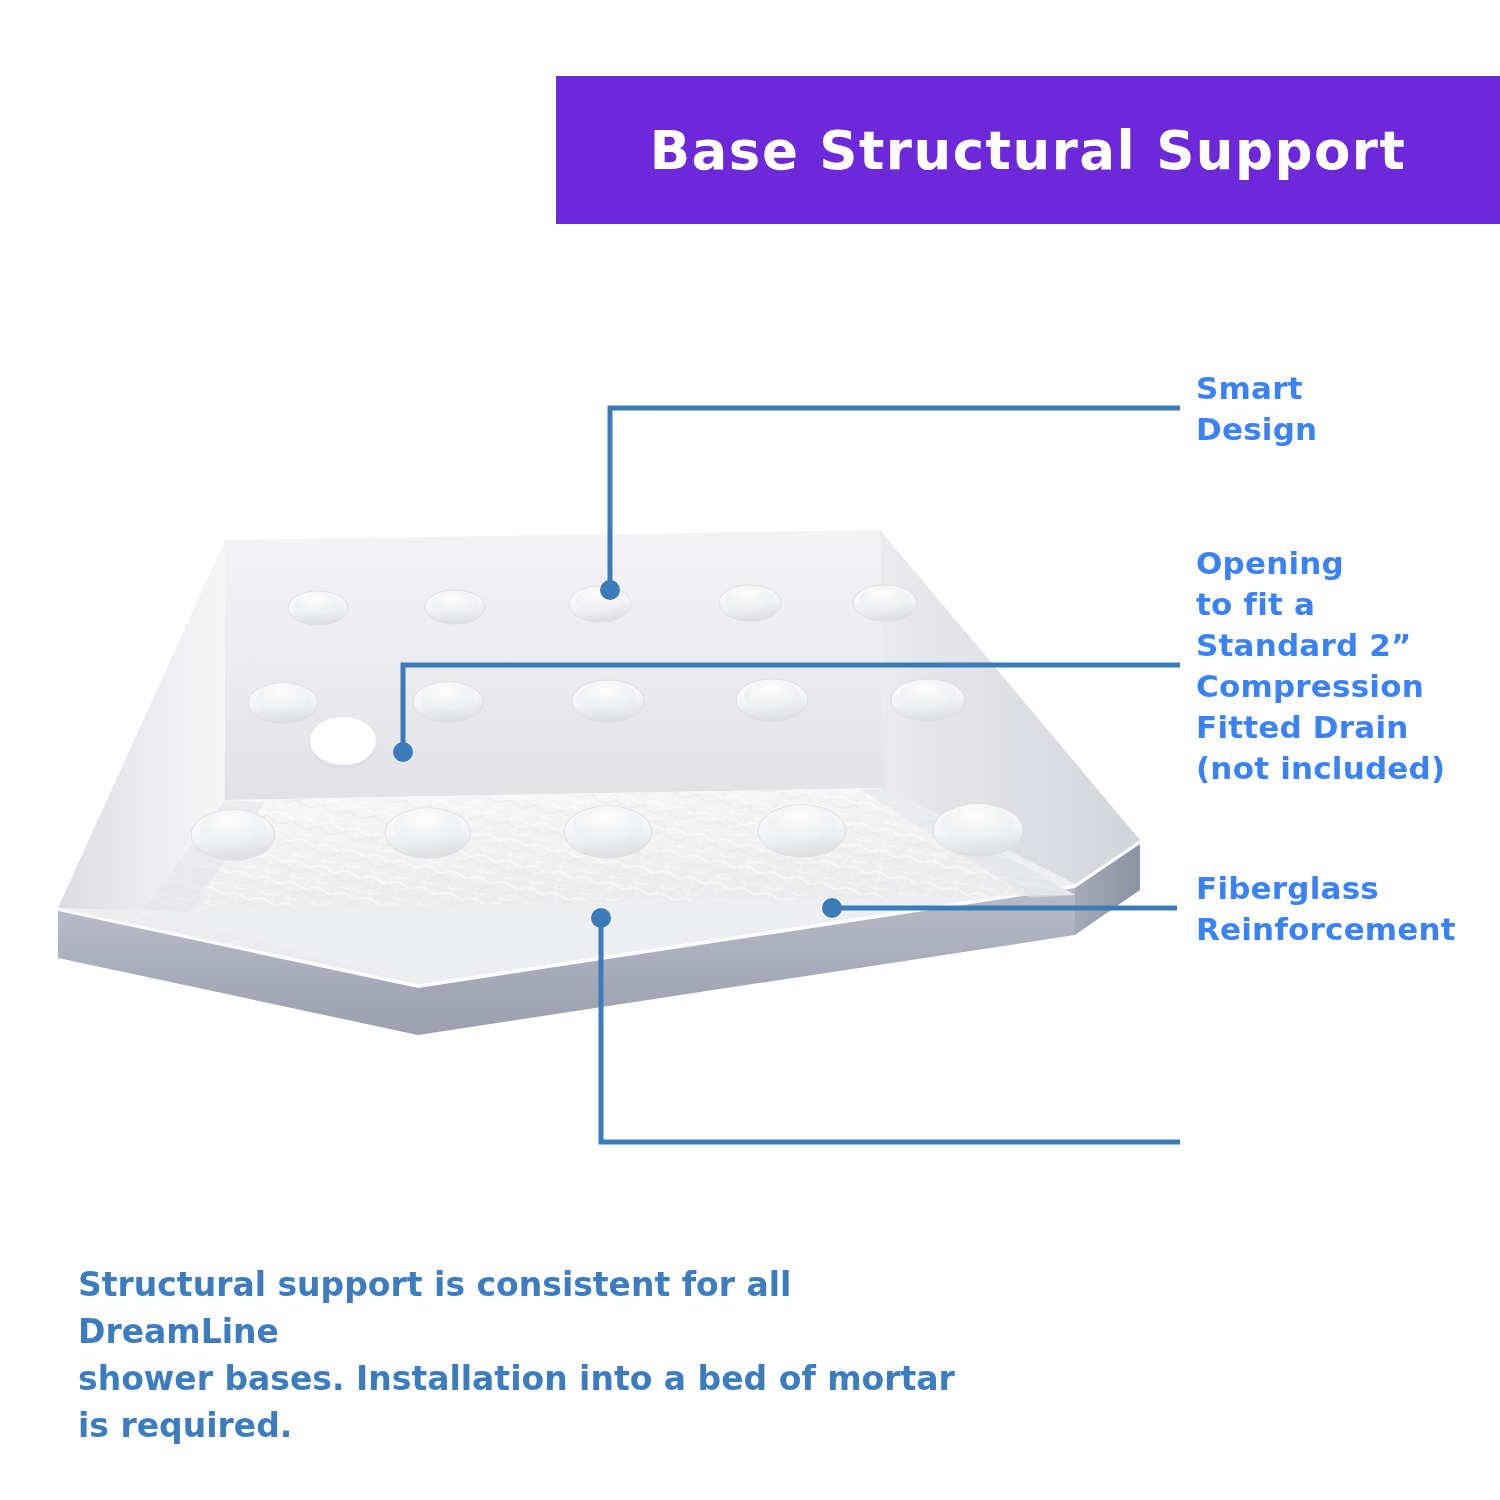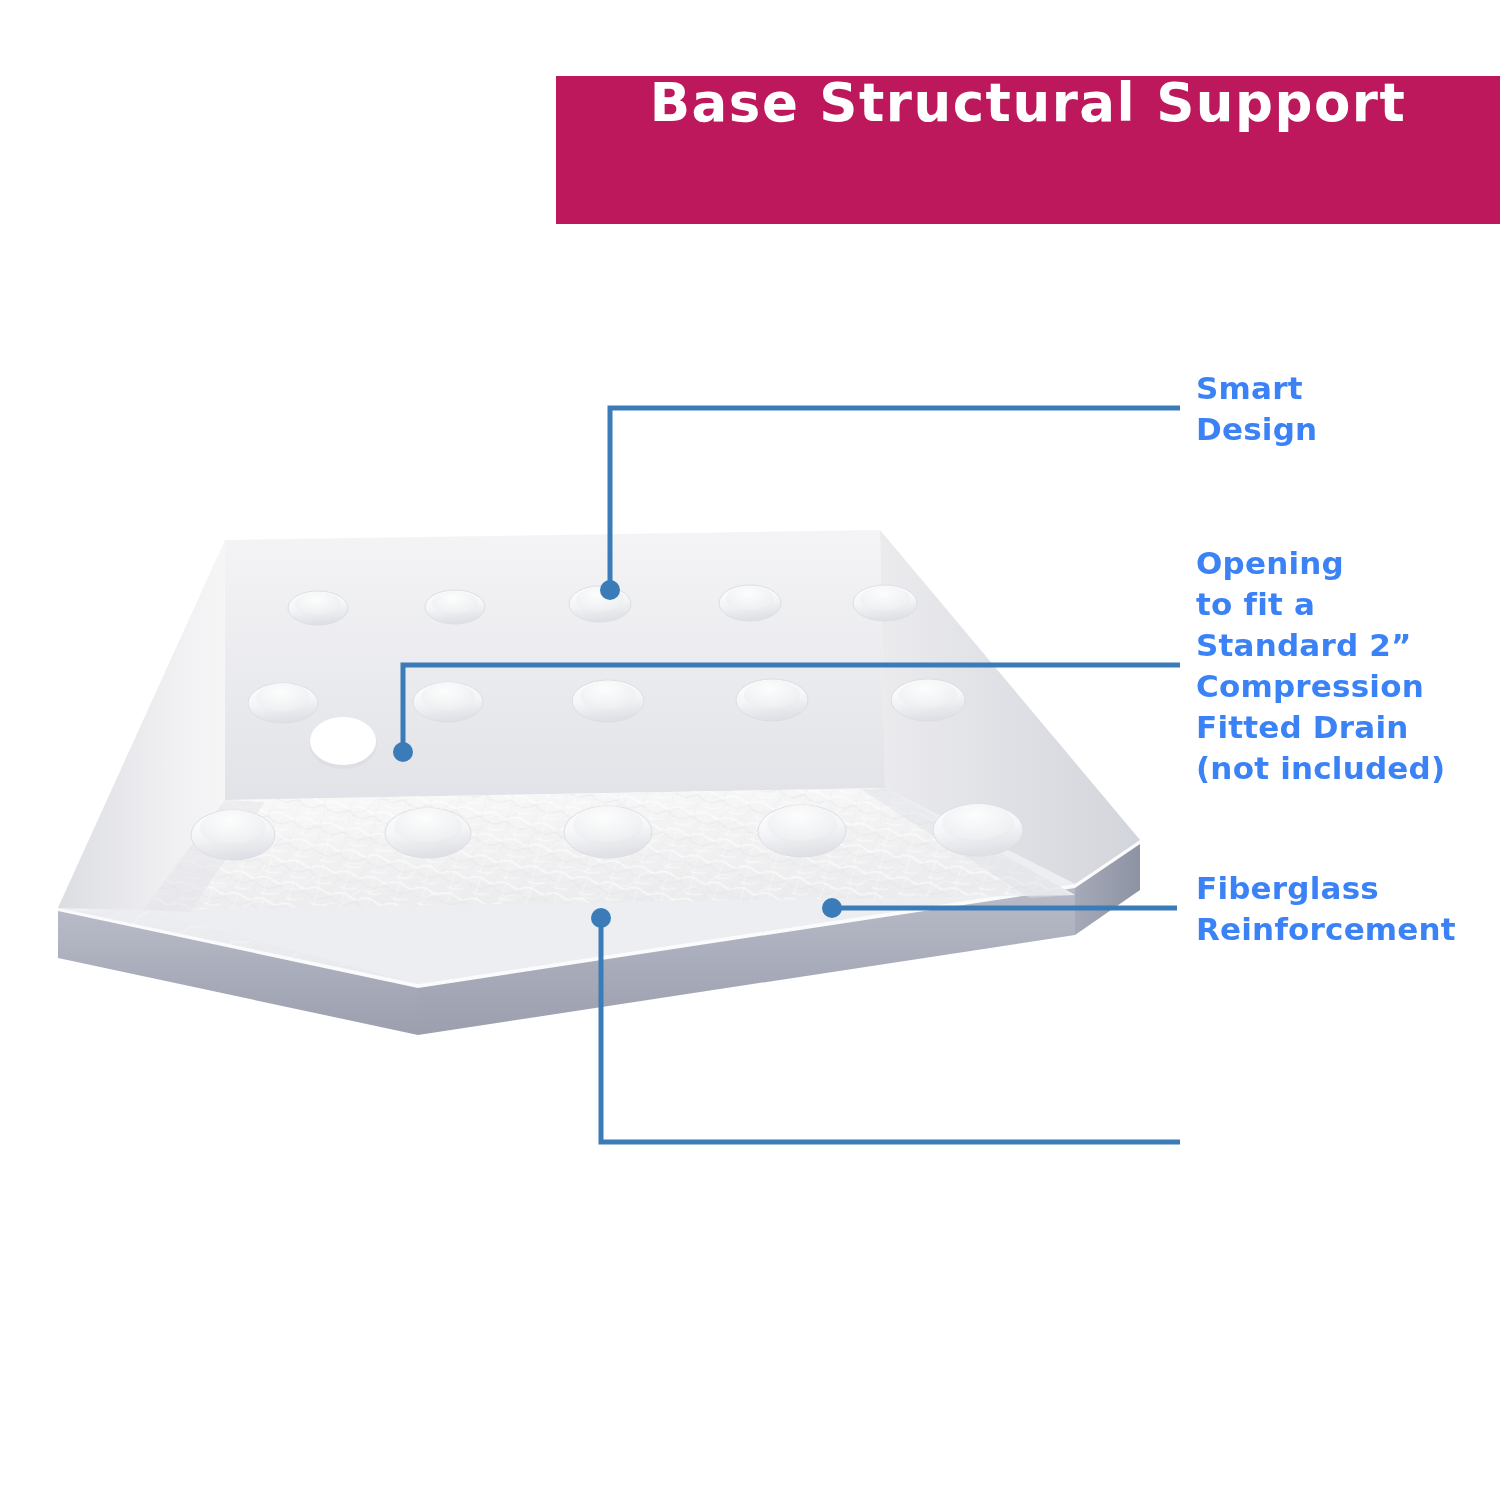--- a/index.html
+++ b/index.html
@@ -16,23 +16,23 @@
     font-family: "Liberation Sans", sans-serif;
   }
 
   
   #header-banner {
     position: absolute;
     left: 556px;
     top: 76px;
     width: 944px;
     height: 148px;
-    background: #be185d;
+    background: #6d28d9;
     display: flex;
-    align-items: flex-start;
+    align-items: center;
     justify-content: center;
   }
   #header-title {
     color: #ffffff;
     font-family: "DejaVu Sans", sans-serif;
     font-size: 53px;
     font-weight: bold;
     letter-spacing: 1.5px;
     white-space: nowrap;
     line-height: 1;
@@ -288,14 +288,17 @@
 to fit a
 Standard 2”
 Compression
 Fitted Drain
 (not included)</div>
 
   <div id="label-fiberglass" class="callout-label">Fiberglass
 Reinforcement</div>
 
 
+  <div id="footer-note">Structural support is consistent for all DreamLine
+shower bases. Installation into a bed of mortar
+is required.</div>
 
 </div>
 
 </body></html>

